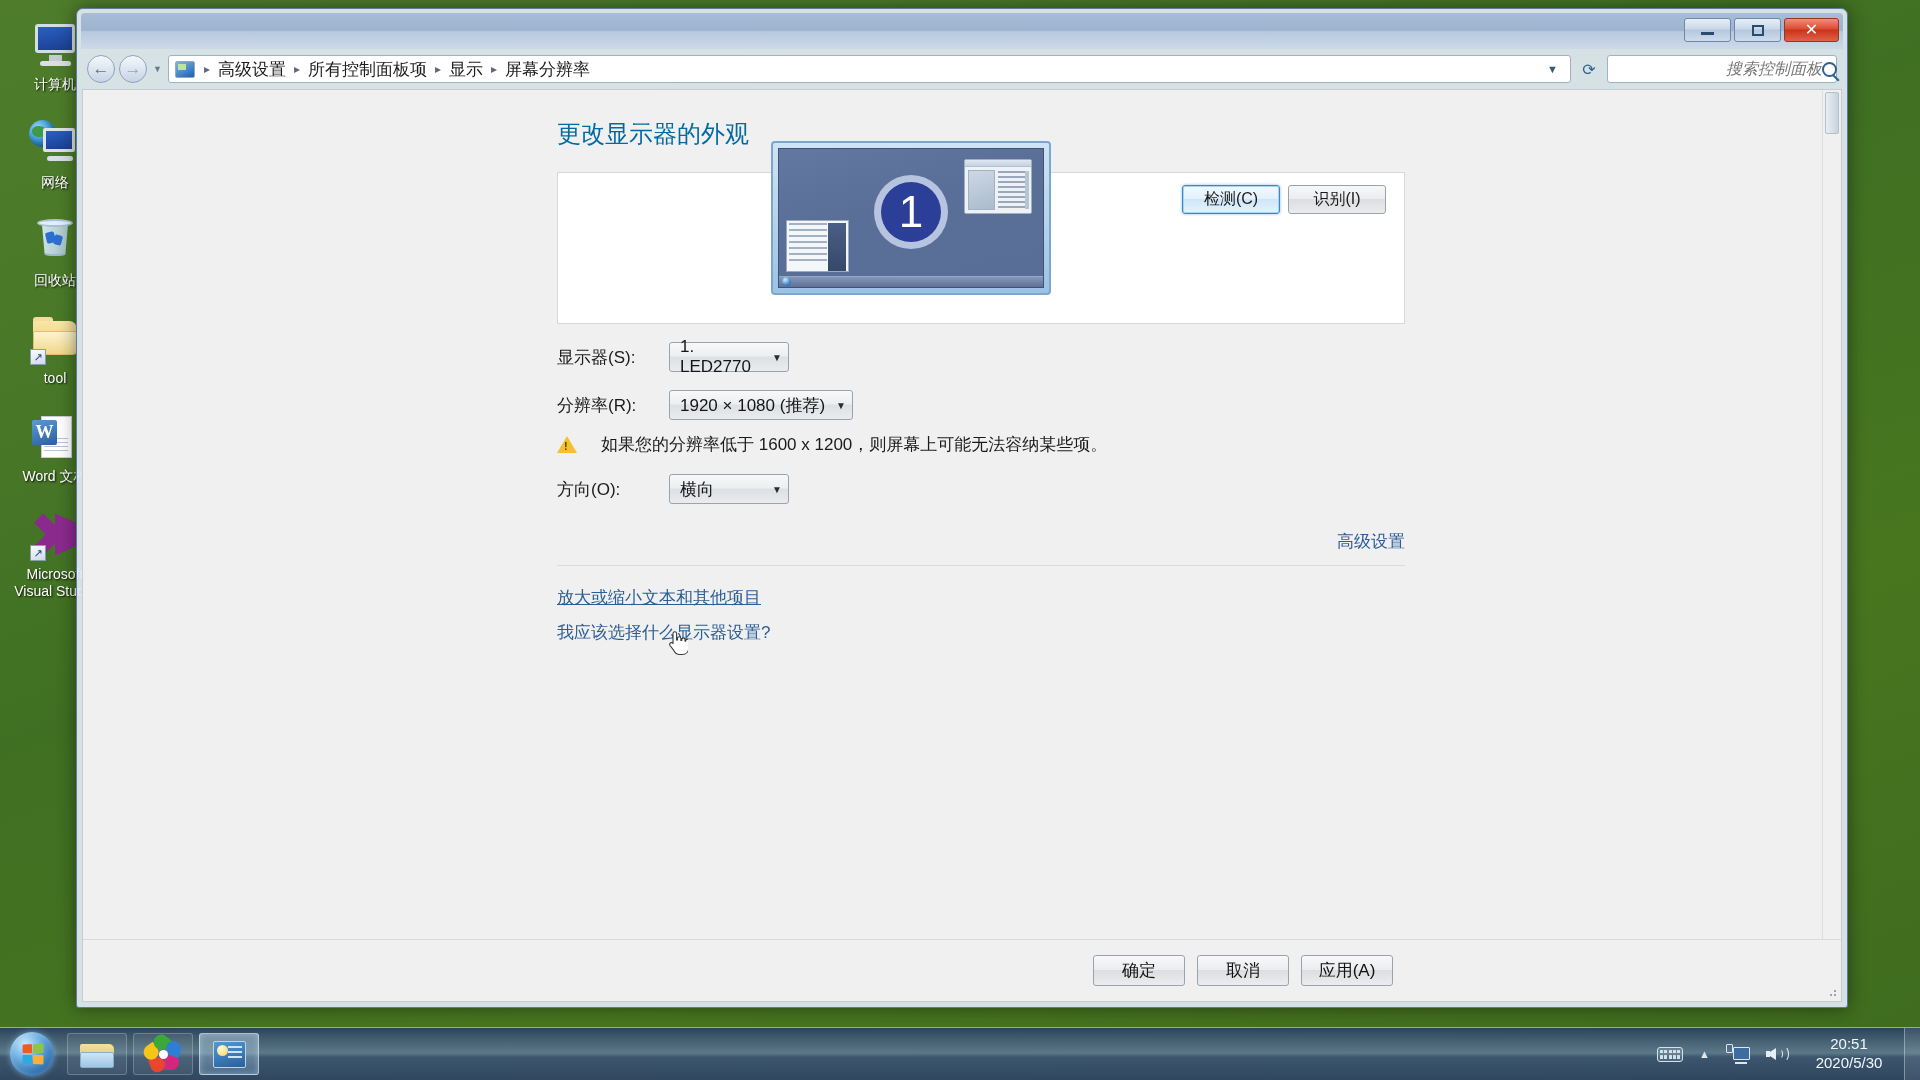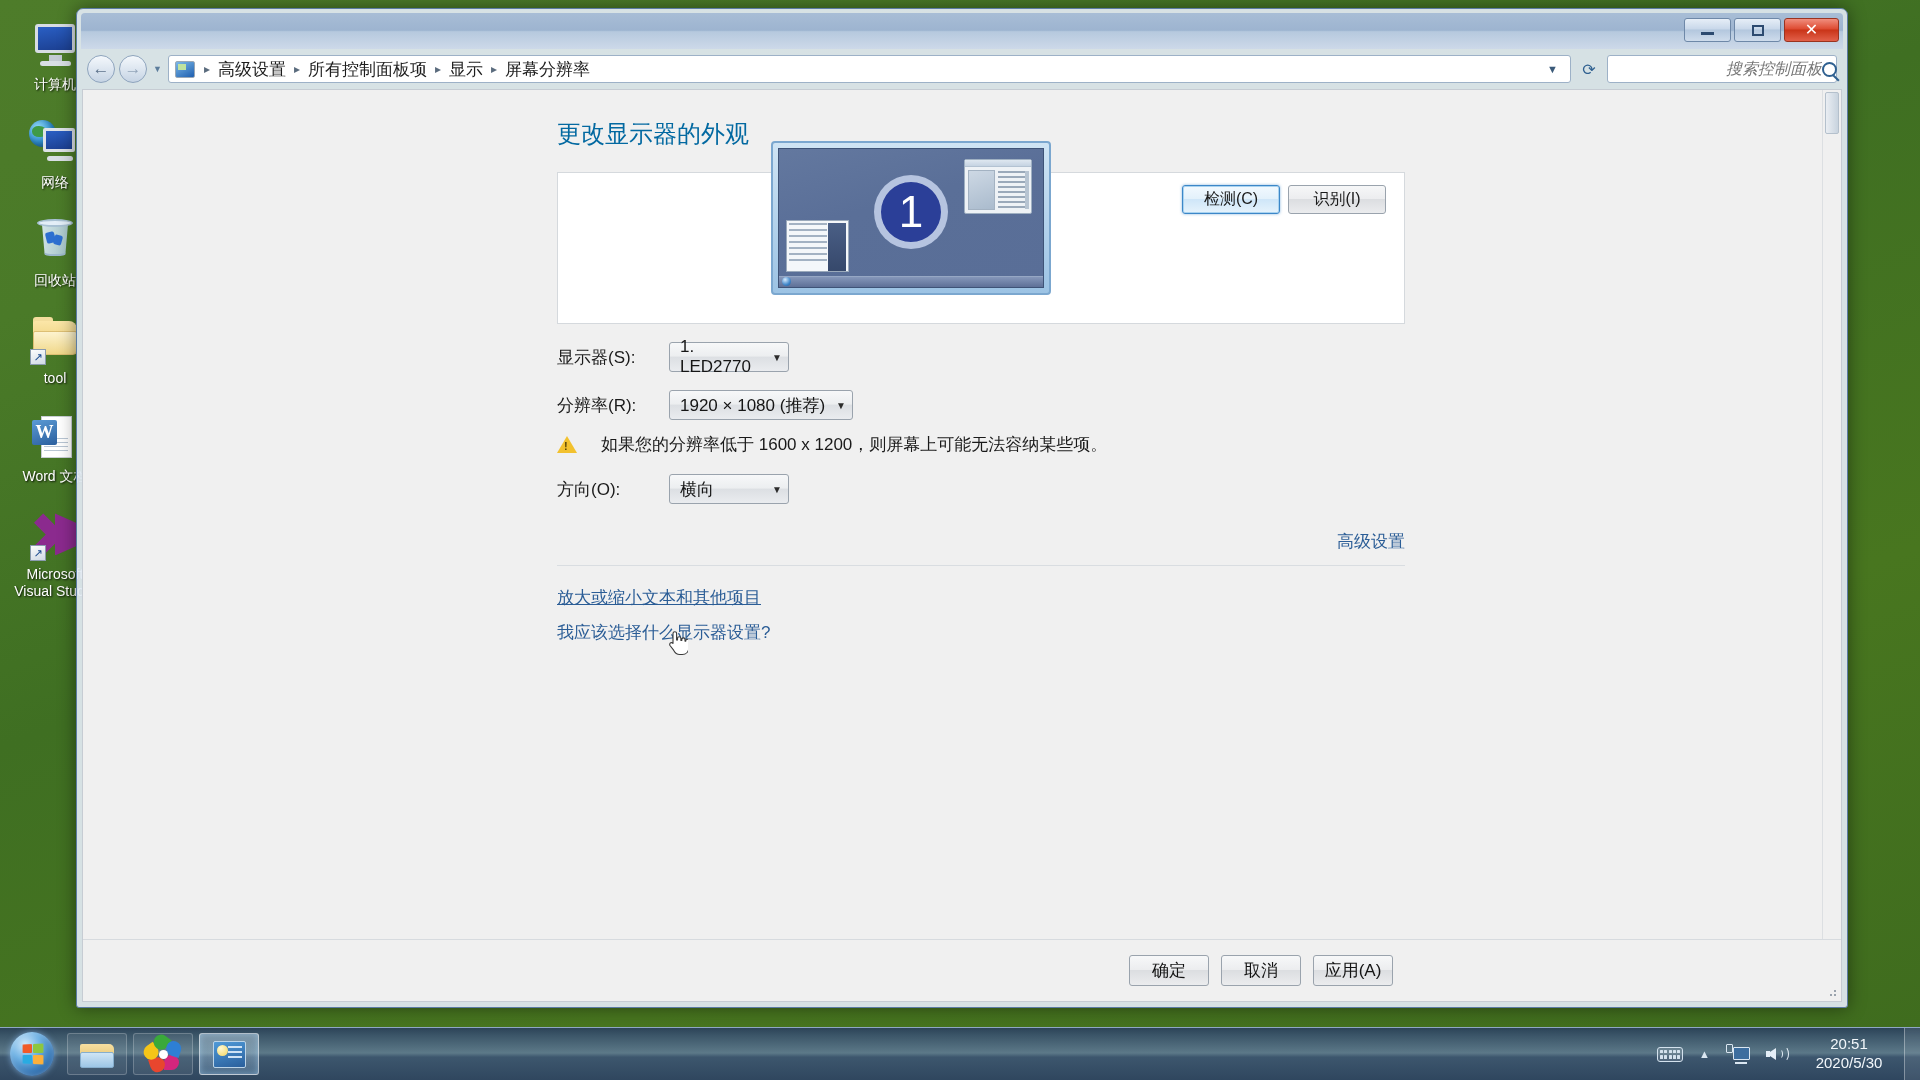--- a/index.html
+++ b/index.html
@@ -343,21 +343,21 @@
   }
   a.wlink.hovered { text-decoration: underline; }
   #links-block { margin-top: 20px; display: flex; flex-direction: column; gap: 12px; align-items: flex-start; }
   #bottom-bar {
     height: 62px; border-top: 1px solid #d7dbdf;
     background: #f0f0f0;
     display: flex; align-items: center; justify-content: flex-end;
     padding-right: 448px; gap: 12px;
   }
   .bbtn {
-    width: 80px; height: 31px;
+    width: 92px; height: 31px;
     border: 1px solid #9aa3ad; border-radius: 3px;
     background: linear-gradient(180deg,#f7f8f9 0%,#ecedef 47%,#dcdee1 50%,#ebecee 100%);
     font-size: 17px; color: #131313; cursor: pointer;
     font-family: "Liberation Sans", sans-serif;
   }
   #vscrollbar {
     width: 19px; background: #f0f0f0; border-left: 1px solid #dcdfe2;
     position: relative; flex: 0 0 auto;
   }
   #vthumb {

